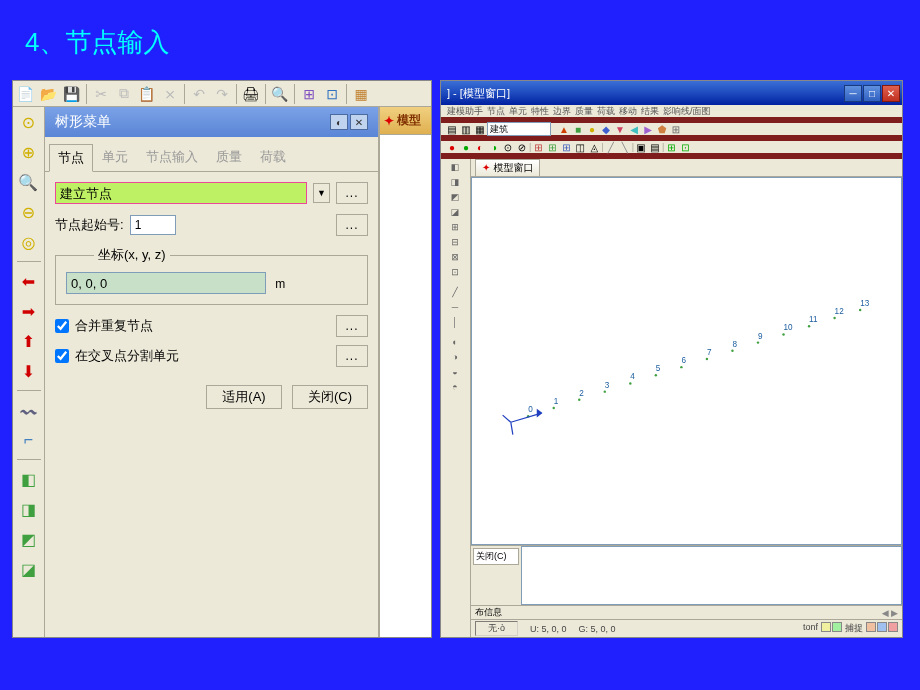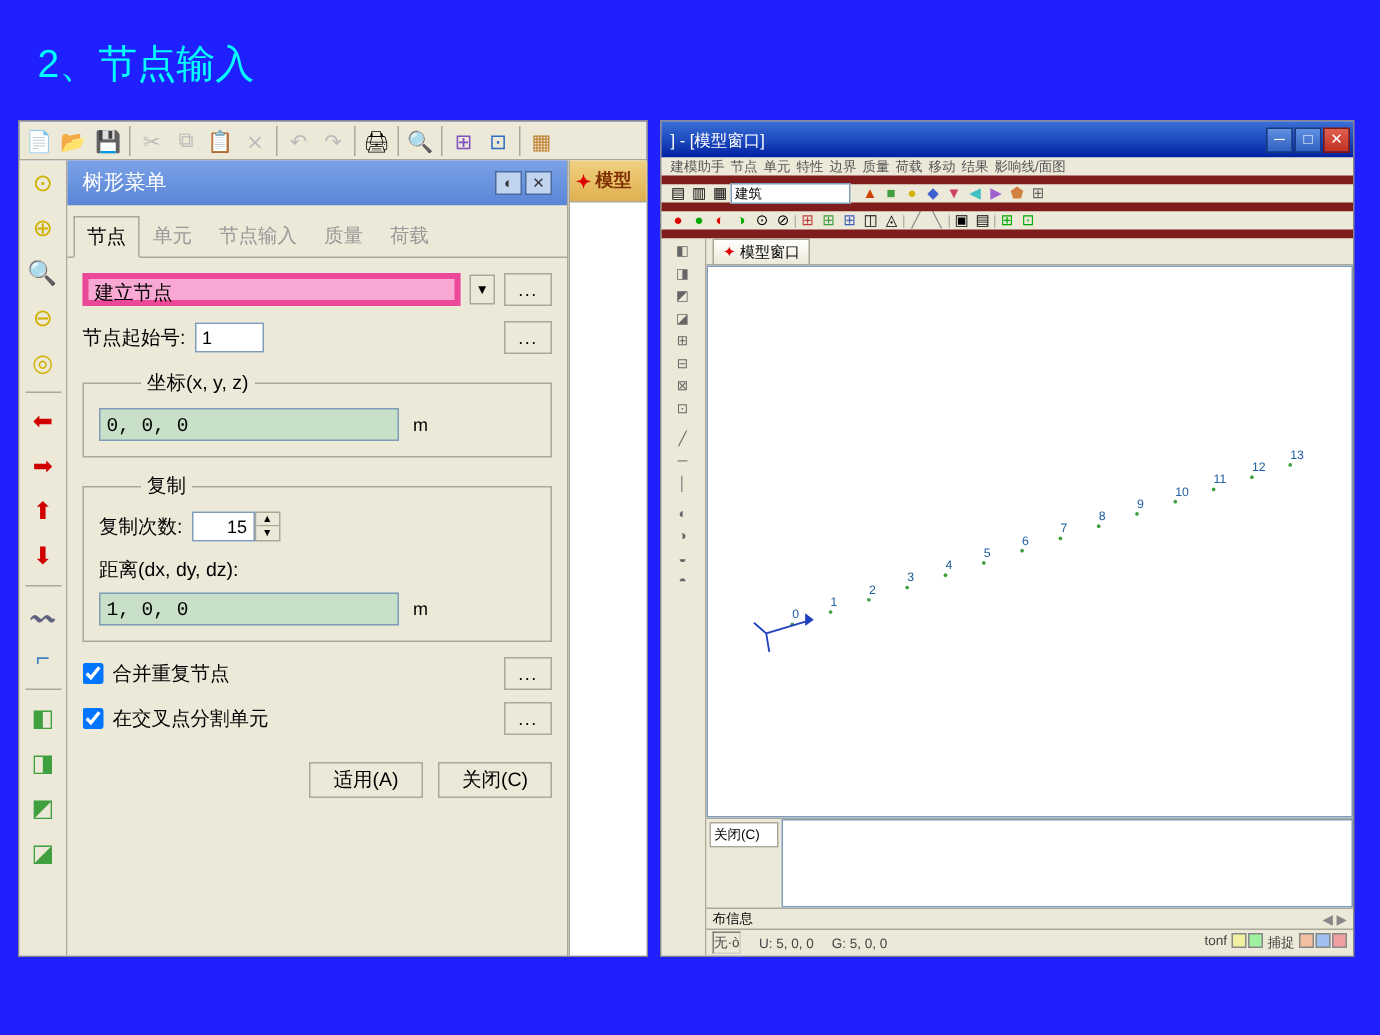--- a/index.html
+++ b/index.html
@@ -122,25 +122,25 @@
   background: #ece9d8;
   flex: 1;
 }
 .form-row {
   display: flex;
   align-items: center;
   gap: 6px;
   margin-bottom: 10px;
 }
 .combo {
-  background: #f9a8d4;
-  border: 4px solid #ec4899;
+  background: #bef264;
+  border: 1px solid #ec4899;
   height: 22px;
   display: flex;
-  align-items: flex-start;
+  align-items: flex-end;
   padding: 0 4px;
   font-size: 13px;
   flex: 1;
 }
 .combo-arrow {
   width: 17px; height: 20px;
   background: #ece9d8;
   border: 1px solid #aca899;
   display: flex; align-items: center; justify-content: center;
   font-size: 9px;
@@ -171,21 +171,21 @@
   padding: 0 4px;
   margin-left: 28px;
 }
 .coord-input {
   background: #c8e0c8;
   border: 1px solid #7f9db9;
   height: 22px;
   padding: 0 4px;
   width: 200px;
   font-size: 13px;
-  font-family: Liberation Mono, monospace;
+  font-family: Liberation Sans, sans-serif;
 }
 .unit { font-size: 12px; margin-left: 6px; }
 .spinner {
   display: flex;
 }
 .spinner input {
   width: 42px;
   text-align: right;
   padding-right: 4px;
 }
@@ -294,21 +294,21 @@
   padding: 0 2px;
   color: #555;
 }
 .mini-icon {
   width: 14px; height: 14px;
   display: inline-flex; align-items: center; justify-content: center;
   font-size: 10px;
 }
 .mini-combo {
   background: white; border: 1px solid #7f9db9;
-  height: 14px; width: 80px; font-size: 9px;
+  height: 14px; width: 64px; font-size: 9px;
   padding: 0 2px;
 }
 .app-body {
   display: flex;
   flex: 1;
   min-height: 0;
 }
 .app-side {
   width: 30px;
   background: #ece9d8;
@@ -381,29 +381,29 @@
   border-top: 1px solid #aca899;
   display: flex;
   align-items: center;
   font-size: 9px;
   padding: 0 4px;
   gap: 12px;
   color: #444;
 }
 .status-bar .sb-field {
   border: 1px inset #d4d0c8;
-  padding: 0 0;
+  padding: 0 12px;
 }
 .sb-colorboxes { display: flex; gap: 1px; margin-left: auto; }
 .sb-cb { width: 10px; height: 10px; border: 1px solid #888; }
 </style>
 </head>
 <body>
 
-<div class="slide-title">2、节点输入</div>
+<div class="slide-title">4、节点输入</div>
 
 <div class="content">
 
   <div class="left-panel">
     <div class="top-toolbar">
       <div class="tb-icon">📄</div>
       <div class="tb-icon">📂</div>
       <div class="tb-icon">💾</div>
       <div class="sep"></div>
       <div class="tb-icon" style="color:#bbb">✂</div>
@@ -474,36 +474,20 @@
             <div style="flex:1"></div>
             <div class="btn-three-dot">...</div>
           </div>
 
           <fieldset>
             <legend>坐标(x, y, z)</legend>
             <input class="coord-input" value="0, 0, 0" style="">
             <span class="unit">m</span>
           </fieldset>
 
-          <fieldset>
-            <legend>复制</legend>
-            <div class="form-row">
-              <span style="font-size:13px;">复制次数:</span>
-              <div class="spinner">
-                <input class="text-input" value="15" style="">
-                <div class="spin-btns">
-                  <div class="spin-btn">▲</div>
-                  <div class="spin-btn">▼</div>
-                </div>
-              </div>
-            </div>
-            <div style="font-size:13px; margin-bottom:6px;">距离(dx, dy, dz):</div>
-            <input class="coord-input" value="1, 0, 0" style="">
-            <span class="unit">m</span>
-          </fieldset>
 
           <div class="check-row">
             <input type="checkbox" checked="" style="">
             <span style="font-size:13px;">合并重复节点</span>
             <div style="flex:1"></div>
             <div class="btn-three-dot">...</div>
           </div>
           <div class="check-row">
             <input type="checkbox" checked="" style="">
             <span style="font-size:13px;">在交叉点分割单元</span>

